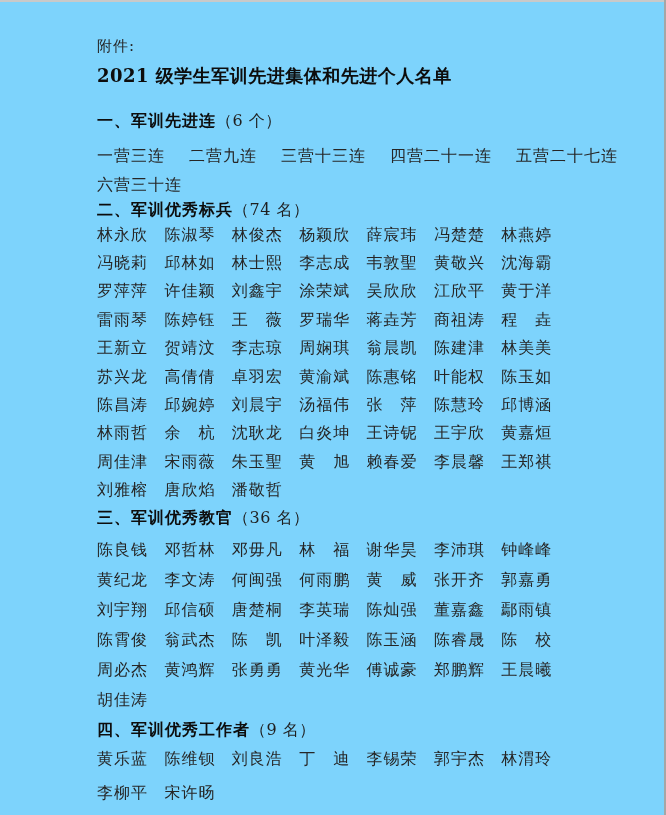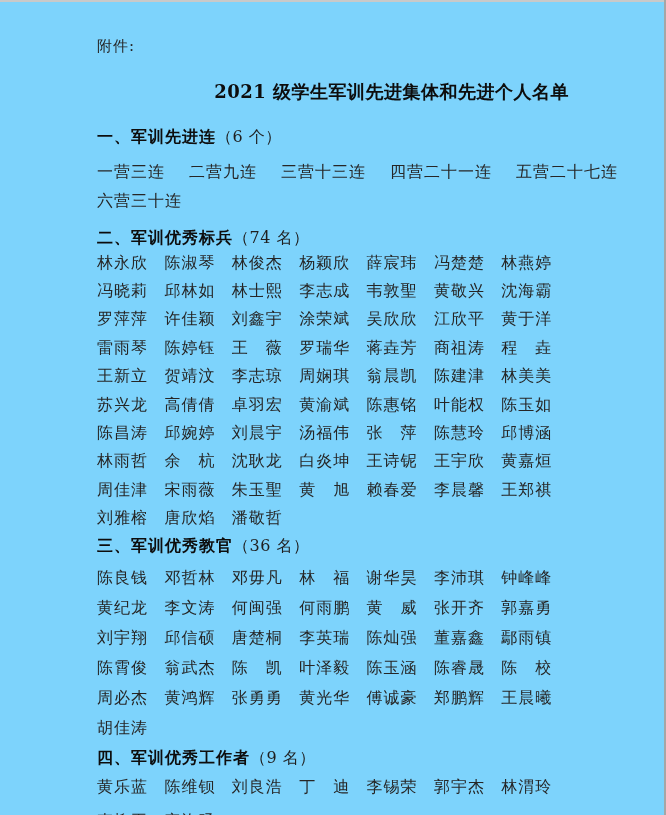--- a/index.html
+++ b/index.html
@@ -25,39 +25,39 @@
     left: 97px;
     top: 36px;
     width: 472px;
   }
   .attachment {
     font-size: 15px;
     line-height: 20px;
     letter-spacing: 1px;
   }
   .doc-title {
-    margin: 23px 0 0 0;
+    margin: 7px 0 0 0;
     font-size: 18px;
     line-height: 26px;
     font-weight: bold;
     color: #0d0d0d;
-    text-align: right;
+    text-align: left;
     letter-spacing: 0.5px;
   }
   .heading {
     font-size: 16px;
     line-height: 22px;
     font-weight: bold;
     color: #0d0d0d;
     letter-spacing: 1px;
   }
   .h-count { font-weight: normal; color: #1f1f1f; letter-spacing: 0.5px; }
   .sec-1 .heading { margin-top: 21px; }
   .sec-1 .rows   { margin-top: 6px; }
-  .sec-2 .heading { margin-top: 15px; }
+  .sec-2 .heading { margin-top: 3px; }
   .sec-3 .heading { margin-top: 2px; }
   .sec-3 .rows   { margin-top: 7px; }
   .sec-4 .heading { margin-top: 3px; }
   .sec-4 .rows   { margin-top: 2px; }
   .unit-row {
     display: flex;
     gap: 24px;
     height: 29px;
     align-items: flex-end;
     font-size: 16px;

